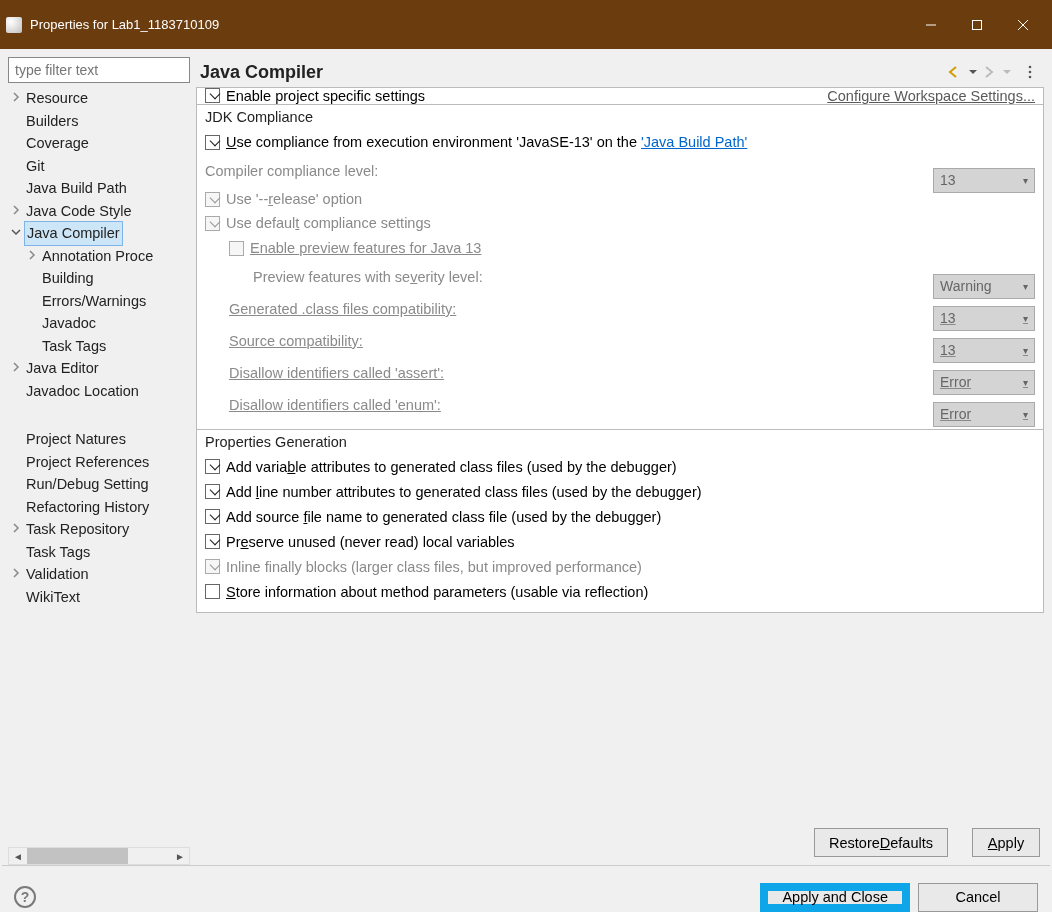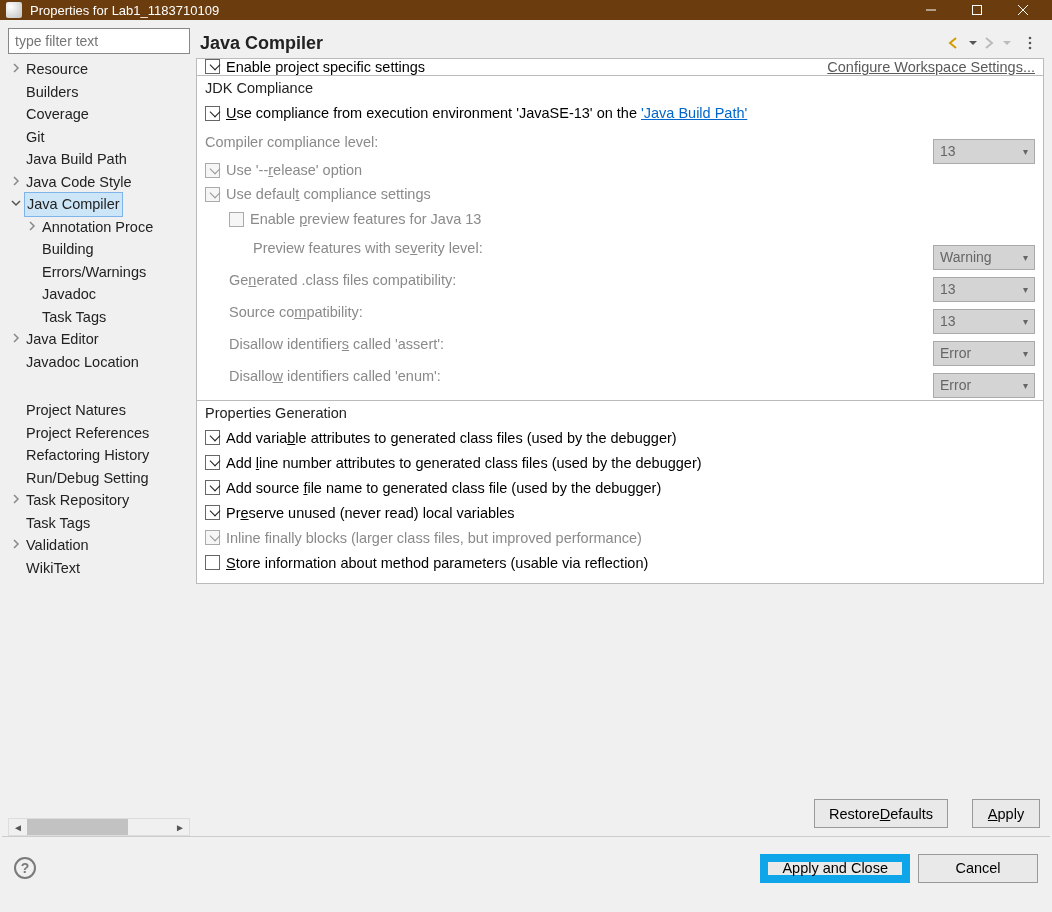--- a/index.html
+++ b/index.html
@@ -1,18 +1,18 @@
 <!DOCTYPE html>
 <html><head>
 <meta charset="utf-8">
 <style>
 * { box-sizing: border-box; margin: 0; padding: 0; font-family: "Segoe UI", Tahoma, sans-serif; }
 html, body { width: 1052px; height: 912px; overflow: hidden; background: #f0f0f0; }
 
-.titlebar { height: 20px; background: #6b3c0e; color: #fff; display: flex; align-items: center; padding: 0 6px; }
+.titlebar { height: 49px; background: #6b3c0e; color: #fff; display: flex; align-items: center; padding: 0 6px; }
 .titlebar .ticon { width:16px; height:16px; margin-right:8px; display:inline-block; background: radial-gradient(circle at 30% 30%, #fff, #c0c0c0); border-radius:2px; }
 .titlebar .title { font-size: 13px; flex: 0 0 auto; }
 .titlebar .spacer { flex: 1; }
 .titlebar .winbtn { width: 46px; height: 34px; display:flex; align-items:center; justify-content:center; color:#fff; font-size:13px; }
 .titlebar .winbtn svg { stroke:#fff; }
 
 .body-area { display:flex; height: calc(912px - 34px - 62px); padding: 8px 8px 0 8px; gap: 6px; background:#f0f0f0; }
 
 .left-pane { width: 182px; display:flex; flex-direction:column; }
 .filter-input { height: 26px; border: 1px solid #888; background:#fff; padding: 2px 6px; font-size:14px; color:#888; }
@@ -31,21 +31,21 @@
 .page-header .ptitle { font-size: 18px; font-weight:600; color:#222; }
 .page-header .hspacer { flex:1; }
 .page-header .toolbtn { display:inline-flex; align-items:center; justify-content:center; width:20px; height:20px; margin-left:2px; }
 .page-settings { height: 18px; display:flex; align-items:flex-start; border:1px solid #bbb; background:#fff; padding:0 8px; font-size:14.5px; }
 .page-settings .link { color:#5a5a5a; text-decoration:underline; margin-left:auto; cursor:pointer; }
 
 .group { border:1px solid #bbb; background:#fff; margin-top:-1px; }
 .group-title { font-size:14.5px; color:#222; padding: 4px 8px 0 8px; }
 .group-body { padding: 4px 8px 8px 8px; }
 .row { display:flex; align-items:center; height:32px; font-size:14.5px; }
-.row.indent1 { padding-left: 24px; }
+.row.indent1 { padding-left: 24px; text-decoration: underline; }
 .row.indent2 { padding-left: 48px; }
 .row.disabled { color:#8a8a8a; }
 .row .rspacer { flex:1; }
 .chk { width:15px; height:15px; border:1px solid #666; background:#fff; margin-right:6px; display:inline-flex; align-items:center; justify-content:center; position:relative; flex-shrink:0;}
 .chk.checked::after { content:""; position:absolute; left:2px; top:-2px; width:12px; height:12px; border-right:2px solid #222; border-bottom:2px solid #222; transform: rotate(45deg) scale(0.55); }
 .chk.disabled { border-color:#aaa; background:#f6f6f6; }
 .chk.disabled.checked::after { border-color:#999; }
 .link-blue { color:#0066cc; text-decoration:underline; cursor:pointer; }
 .u { text-decoration: underline; }
 
@@ -161,25 +161,25 @@
         <div class="tree-row" style="padding-left: 0px; margin-top: 26px;">
           <span class="arrow"></span>
           <span class="label">Project Natures</span>
         </div>
         <div class="tree-row" style="padding-left: 0px;">
           <span class="arrow"></span>
           <span class="label">Project References</span>
         </div>
         <div class="tree-row" style="padding-left: 0px;">
           <span class="arrow"></span>
+          <span class="label">Run/Debug Setting</span>
+        </div>
+        <div class="tree-row" style="padding-left: 0px;">
+          <span class="arrow"></span>
           <span class="label">Refactoring History</span>
-        </div>
-        <div class="tree-row" style="padding-left: 0px;">
-          <span class="arrow"></span>
-          <span class="label">Run/Debug Setting</span>
         </div>
         <div class="tree-row" style="padding-left: 0px;">
           <span class="arrow"><svg width="10" height="10">
               <path d="M3 1 L7 5 L3 9" fill="none" stroke="#888" stroke-width="1.5"></path>
             </svg></span>
           <span class="label">Task Repository</span>
         </div>
         <div class="tree-row" style="padding-left: 0px;">
           <span class="arrow"></span>
           <span class="label">Task Tags</span>

